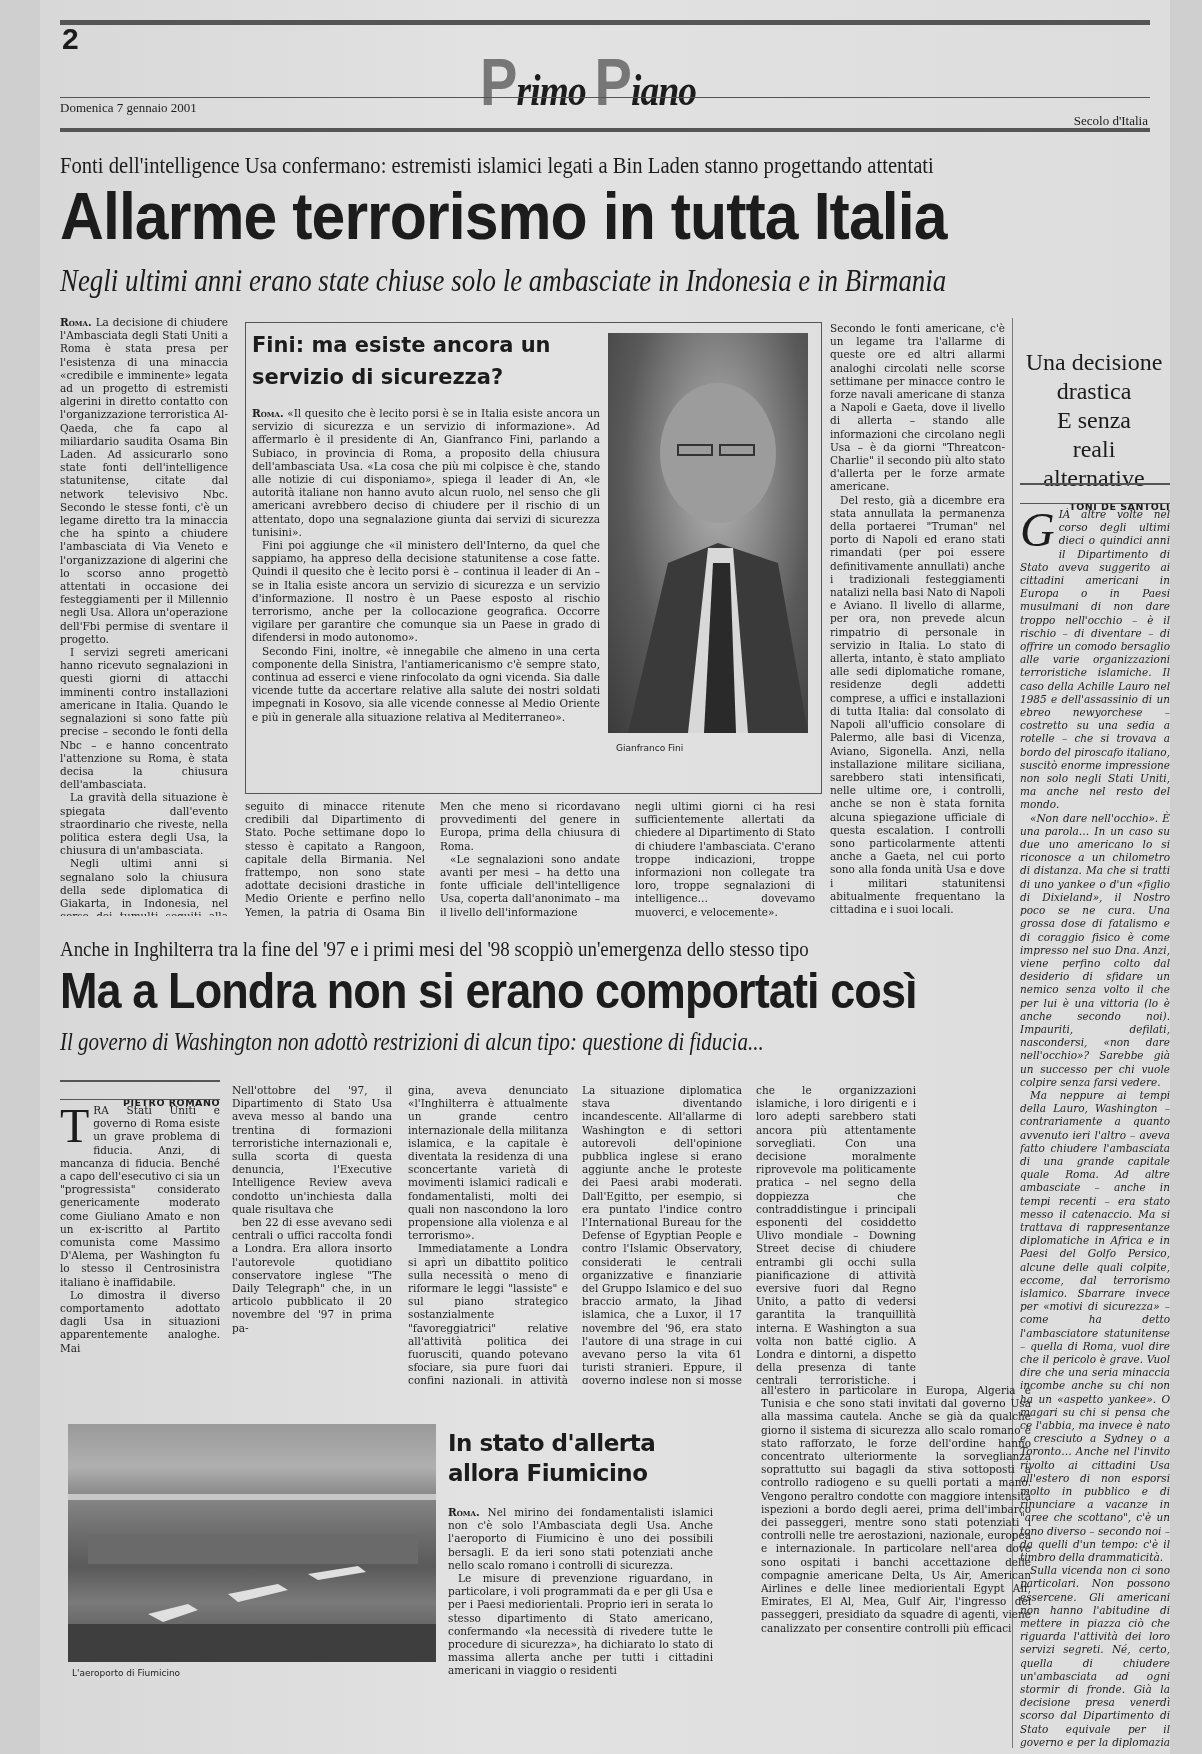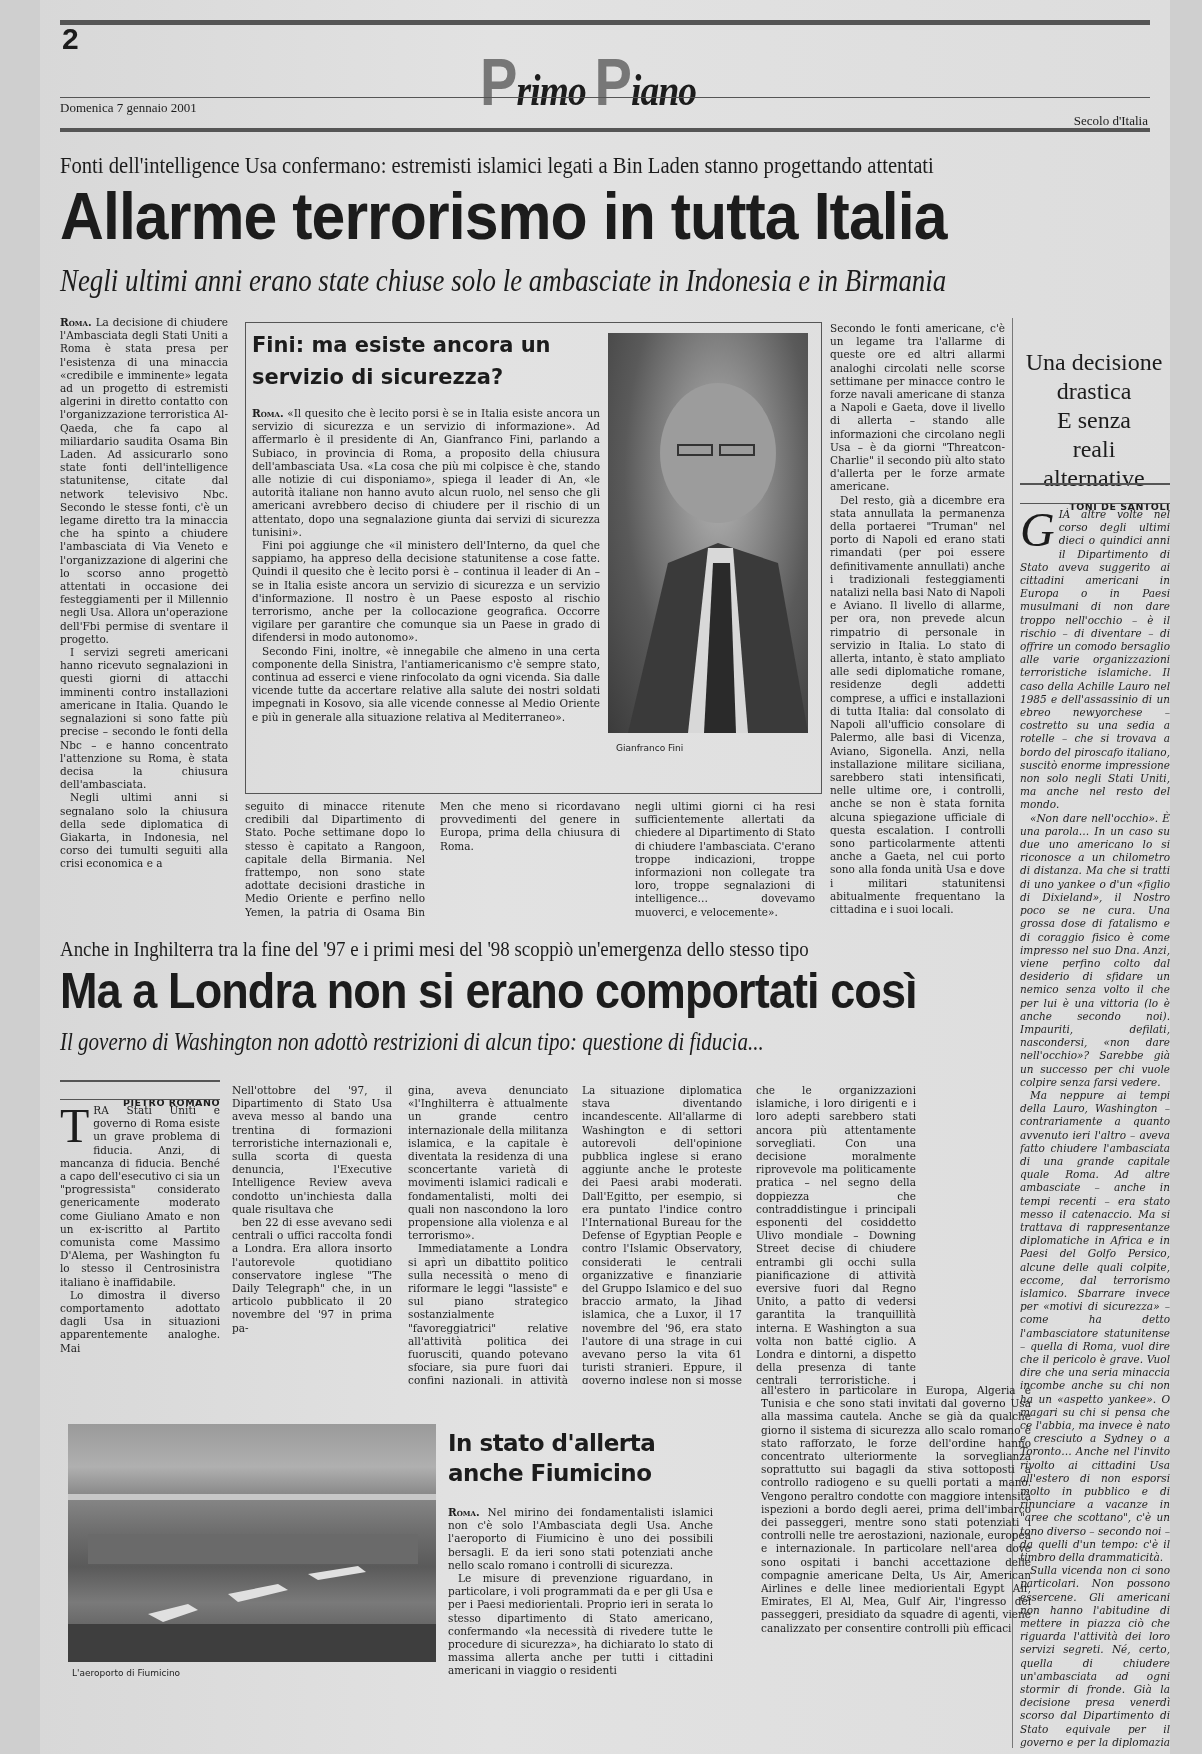--- a/index.html
+++ b/index.html
@@ -56,20 +56,21 @@
   <div class="abs paper">Secolo d'Italia</div>
   <div class="rule" style="left:20px; top:128px; width:1090px; height:4px;"></div>
 
   <div class="abs kicker">Fonti dell'intelligence Usa confermano: estremisti islamici legati a Bin Laden stanno progettando attentati</div>
   <div class="abs headline">Allarme terrorismo in tutta Italia</div>
   <div class="abs subhead">Negli ultimi anni erano state chiuse solo le ambasciate in Indonesia e in Birmania</div>
 
   <div class="col" style="left:20px; top:316px; width:168px; height:600px;">
     <p><span class="dateline">Roma.</span> <span>La decisione di chiudere l'Ambasciata degli Stati Uniti a Roma è stata presa per l'esistenza di una minaccia «credibile e imminente» legata ad un progetto di estremisti algerini in diretto contatto con l'organizzazione terroristica Al-Qaeda, che fa capo al miliardario saudita Osama Bin Laden. Ad assicurarlo sono state fonti dell'intelligence statunitense, citate dal network televisivo Nbc. Secondo le stesse fonti, c'è un legame diretto tra la minaccia che ha spinto a chiudere l'ambasciata di Via Veneto e l'organizzazione di algerini che lo scorso anno progettò attentati in occasione dei festeggiamenti per il Millennio negli Usa. Allora un'operazione dell'Fbi permise di sventare il progetto.</span></p>
     <p>I servizi segreti americani hanno ricevuto segnalazioni in questi giorni di attacchi imminenti contro installazioni americane in Italia. Quando le segnalazioni si sono fatte più precise – secondo le fonti della Nbc – e hanno concentrato l'attenzione su Roma, è stata decisa la chiusura dell'ambasciata.</p>
+    <p>La gravità della situazione è spiegata dall'evento straordinario che riveste, nella politica estera degli Usa, la chiusura di un'ambasciata.</p>
     <p>Negli ultimi anni si segnalano solo la chiusura della sede diplomatica di Giakarta, in Indonesia, nel corso dei tumulti seguiti alla crisi economica e a</p>
   </div>
 
   <div class="boxed" style="left:205px; top:322px; width:575px; height:470px;">
     <div class="abs boxtitle" style="left:6px; top:6px; width:330px;">Fini: ma esiste ancora un servizio di sicurezza?</div>
     <div class="col" style="left:6px; top:84px; width:348px; height:380px;">
       <p><span class="dateline">Roma.</span> <span>«Il quesito che è lecito porsi è se in Italia esiste ancora un servizio di sicurezza e un servizio di informazione». Ad affermarlo è il presidente di An, Gianfranco Fini, parlando a Subiaco, in provincia di Roma, a proposito della chiusura dell'ambasciata Usa. «La cosa che più mi colpisce è che, stando alle notizie di cui disponiamo», spiega il leader di An, «le autorità italiane non hanno avuto alcun ruolo, nel senso che gli americani avrebbero deciso di chiudere per il rischio di un attentato, dopo una segnalazione giunta dai servizi di sicurezza tunisini».</span></p>
       <p>Fini poi aggiunge che «il ministero dell'Interno, da quel che sappiamo, ha appreso della decisione statunitense a cose fatte. Quindi il quesito che è lecito porsi è – continua il leader di An – se in Italia esiste ancora un servizio di sicurezza e un servizio d'informazione. Il nostro è un Paese esposto al rischio terrorismo, anche per la collocazione geografica. Occorre vigilare per garantire che comunque sia un Paese in grado di difendersi in modo autonomo».</p>
       <p>Secondo Fini, inoltre, «è innegabile che almeno in una certa componente della Sinistra, l'antiamericanismo c'è sempre stato, continua ad esserci e viene rinfocolato da ogni vicenda. Sia dalle vicende tutte da accertare relative alla salute dei nostri soldati impegnati in Kosovo, sia alle vicende connesse al Medio Oriente e più in generale alla situazione relativa al Mediterraneo».</p>
     </div>
@@ -84,20 +85,21 @@
       </svg>
     </div>
     <div class="caption" style="left:370px; top:420px;text-align:center;">Gianfranco Fini</div>
   </div>
 
   <div class="col" style="left:205px; top:800px; width:180px; height:120px;">
     <p>seguito di minacce ritenute credibili dal Dipartimento di Stato. Poche settimane dopo lo stesso è capitato a Rangoon, capitale della Birmania. Nel frattempo, non sono state adottate decisioni drastiche in Medio Oriente e perfino nello Yemen, la patria di Osama Bin Laden.</p>
   </div>
   <div class="col" style="left:400px; top:800px; width:180px; height:120px;">
     <p>Men che meno si ricordavano provvedimenti del genere in Europa, prima della chiusura di Roma.</p>
+    <p>«Le segnalazioni sono andate avanti per mesi – ha detto una fonte ufficiale dell'intelligence Usa, coperta dall'anonimato – ma il livello dell'informazione</p>
   </div>
   <div class="col" style="left:595px; top:800px; width:180px; height:120px;">
     <p>negli ultimi giorni ci ha resi sufficientemente allertati da chiedere al Dipartimento di Stato di chiudere l'ambasciata. C'erano troppe indicazioni, troppe informazioni non collegate tra loro, troppe segnalazioni di intelligence… dovevamo muoverci, e velocemente».</p>
   </div>
 
   <div class="col" style="left:790px; top:322px; width:175px; height:600px;">
     <p>Secondo le fonti americane, c'è un legame tra l'allarme di queste ore ed altri allarmi analoghi circolati nelle scorse settimane per minacce contro le forze navali americane di stanza a Napoli e Gaeta, dove il livello di allerta – stando alle informazioni che circolano negli Usa – è da giorni "Threatcon- Charlie" il secondo più alto stato d'allerta per le forze armate americane.</p>
     <p>Del resto, già a dicembre era stata annullata la permanenza della portaerei "Truman" nel porto di Napoli ed erano stati rimandati (per poi essere definitivamente annullati) anche i tradizionali festeggiamenti natalizi nella basi Nato di Napoli e Aviano. Il livello di allarme, per ora, non prevede alcun rimpatrio di personale in servizio in Italia. Lo stato di allerta, intanto, è stato ampliato alle sedi diplomatiche romane, residenze degli addetti comprese, a uffici e installazioni di tutta Italia: dal consolato di Napoli all'ufficio consolare di Palermo, alle basi di Vicenza, Aviano, Sigonella. Anzi, nella installazione militare siciliana, sarebbero stati intensificati, nelle ultime ore, i controlli, anche se non è stata fornita alcuna spiegazione ufficiale di questa escalation. I controlli sono particolarmente attenti anche a Gaeta, nel cui porto sono alla fonda unità Usa e dove i militari statunitensi abitualmente frequentano la cittadina e i suoi locali.</p>
   </div>
 
@@ -153,21 +155,21 @@
       <rect x="0" y="70" width="368" height="6" fill="#c8c8c8"></rect>
       <rect x="20" y="110" width="330" height="30" fill="#6a6a6a"></rect>
       <polygon points="80,190 120,180 130,186 95,198" fill="#e0e0e0"></polygon>
       <polygon points="160,170 210,160 220,166 170,178" fill="#e0e0e0"></polygon>
       <polygon points="240,150 290,142 298,148 250,156" fill="#e0e0e0"></polygon>
       <rect x="0" y="200" width="368" height="38" fill="#3e3e3e"></rect>
     </svg>
   </div>
   <div class="caption" style="left:32px; top:1668px;">L'aeroporto di Fiumicino</div>
 
-  <div class="abs fiu-title" style="left:408px; top:1428px; width:240px;">In stato d'allerta anche Fiumicino</div>
+  <div class="abs fiu-title" style="left:408px; top:1428px; width:240px;">In stato d'allerta allora Fiumicino</div>
   <div class="col" style="left:408px; top:1506px; width:265px; height:200px;">
     <p><span class="dateline">Roma.</span> <span>Nel mirino dei fondamentalisti islamici non c'è solo l'Ambasciata degli Usa. Anche l'aeroporto di Fiumicino è uno dei possibili bersagli. E da ieri sono stati potenziati anche nello scalo romano i controlli di sicurezza.</span></p>
     <p>Le misure di prevenzione riguardano, in particolare, i voli programmati da e per gli Usa e per i Paesi mediorientali. Proprio ieri in serata lo stesso dipartimento di Stato americano, confermando «la necessità di rivedere tutte le procedure di sicurezza», ha dichiarato lo stato di massima allerta anche per tutti i cittadini americani in viaggio o residenti</p>
   </div>
   <div class="col" style="left:690px; top:1384px; width:270px; height:280px;margin-left:31px;">
     <p>all'estero in particolare in Europa, Algeria e Tunisia e che sono stati invitati dal governo Usa alla massima cautela. Anche se già da qualche giorno il sistema di sicurezza allo scalo romano è stato rafforzato, le forze dell'ordine hanno concentrato ulteriormente la sorveglianza soprattutto sui bagagli da stiva sottoposti a controllo radiogeno e su quelli portati a mano. Vengono peraltro condotte con maggiore intensità ispezioni a bordo degli aerei, prima dell'imbarco dei passeggeri, mentre sono stati potenziati i controlli nelle tre aerostazioni, nazionale, europea e internazionale. In particolare nell'area dove sono ospitati i banchi accettazione delle compagnie americane Delta, Us Air, American Airlines e delle linee mediorientali Egypt Air, Emirates, El Al, Mea, Gulf Air, l'ingresso dei passeggeri, presidiato da squadre di agenti, viene canalizzato per consentire controlli più efficaci</p>
   </div>
 </div>
 
 </body></html>

